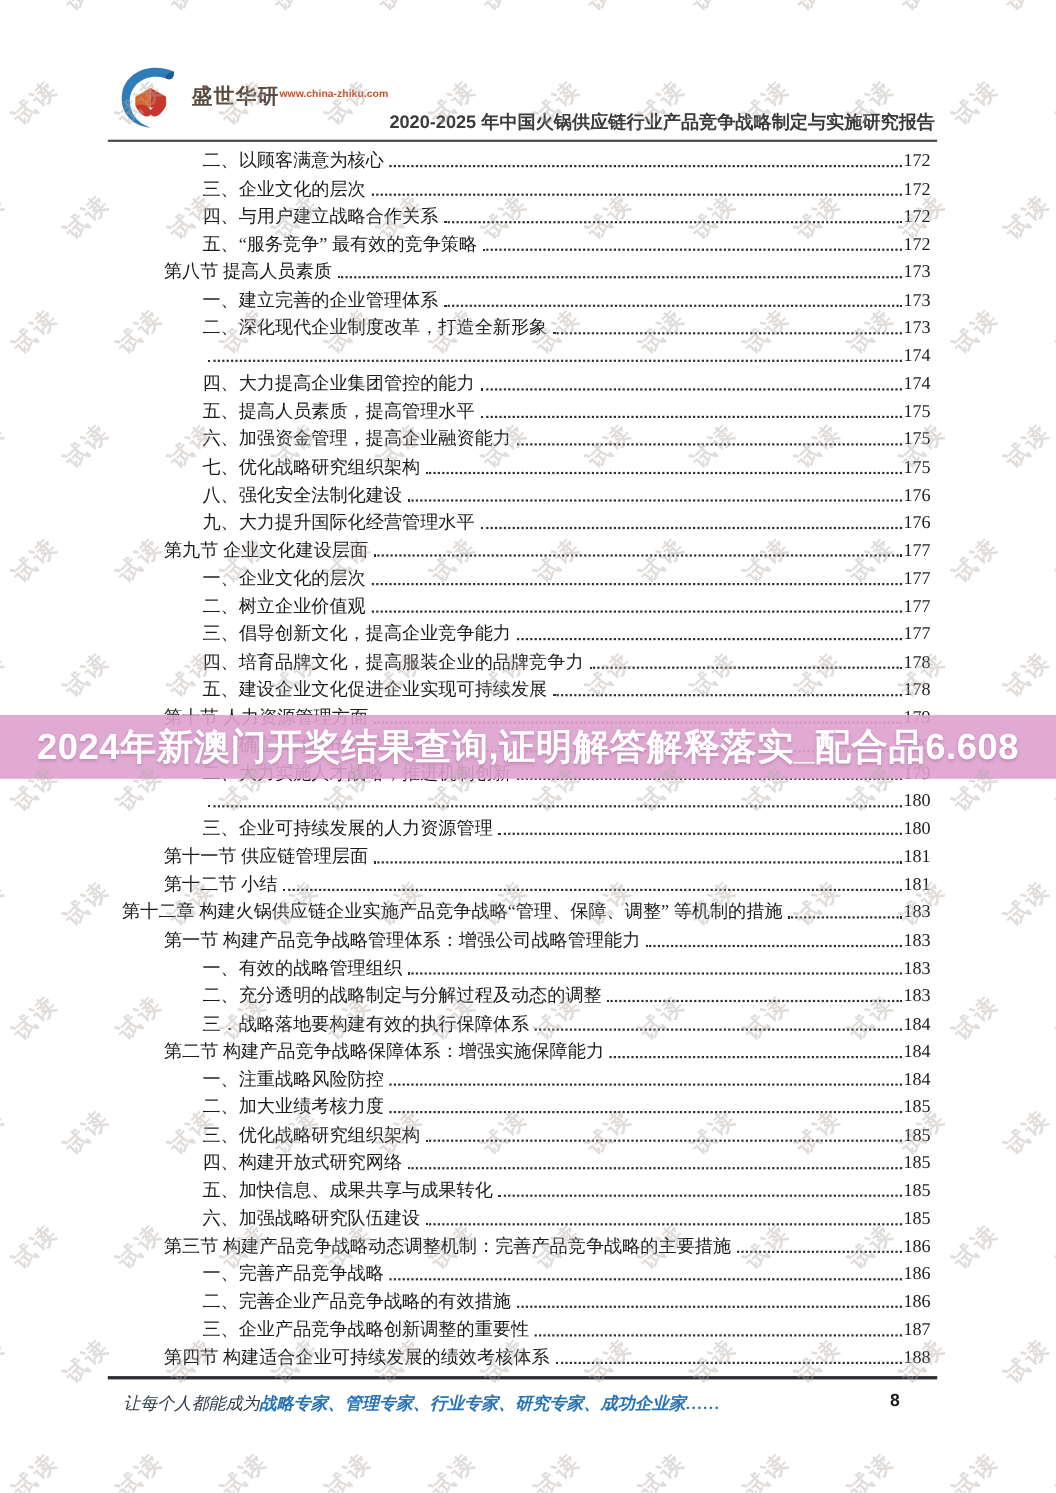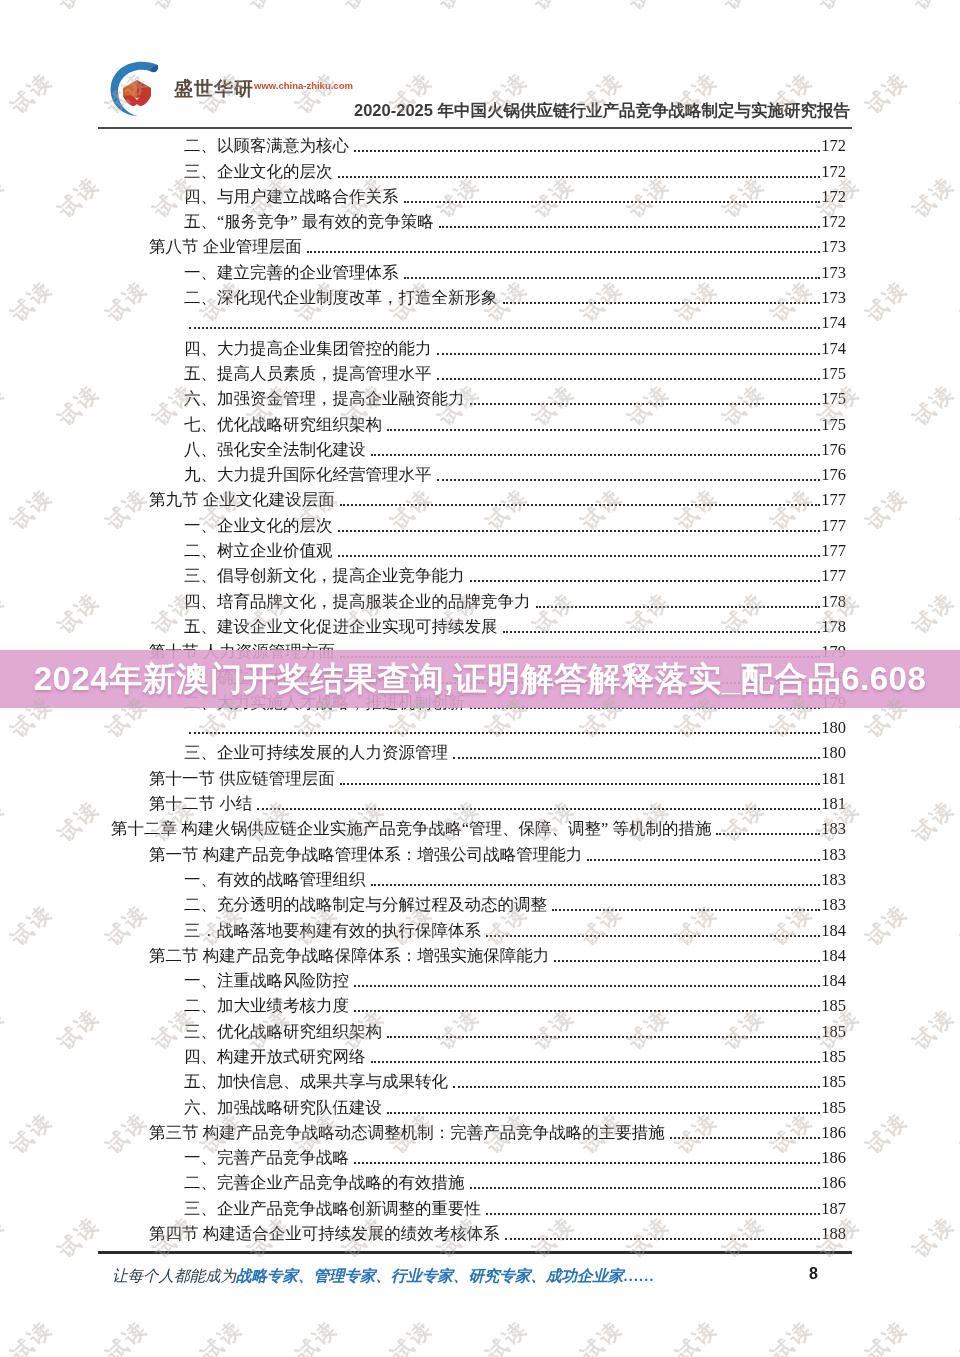--- a/index.html
+++ b/index.html
@@ -116,21 +116,21 @@
         <span class="toc-label">四、与用户建立战略合作关系</span>
         <span class="toc-dots"></span>
         <span class="toc-page">172</span>
       </div>
       <div class="toc-row level-item">
         <span class="toc-label">五、“服务竞争” 最有效的竞争策略</span>
         <span class="toc-dots"></span>
         <span class="toc-page">172</span>
       </div>
       <div class="toc-row level-section">
-        <span class="toc-label">第八节 企业管理层面</span>
+        <span class="toc-label">第八节 提高人员素质</span>
         <span class="toc-dots"></span>
         <span class="toc-page">173</span>
       </div>
       <div class="toc-row level-item">
         <span class="toc-label">一、建立完善的企业管理体系</span>
         <span class="toc-dots"></span>
         <span class="toc-page">173</span>
       </div>
       <div class="toc-row level-item">
         <span class="toc-label">二、深化现代企业制度改革，打造全新形象</span>

